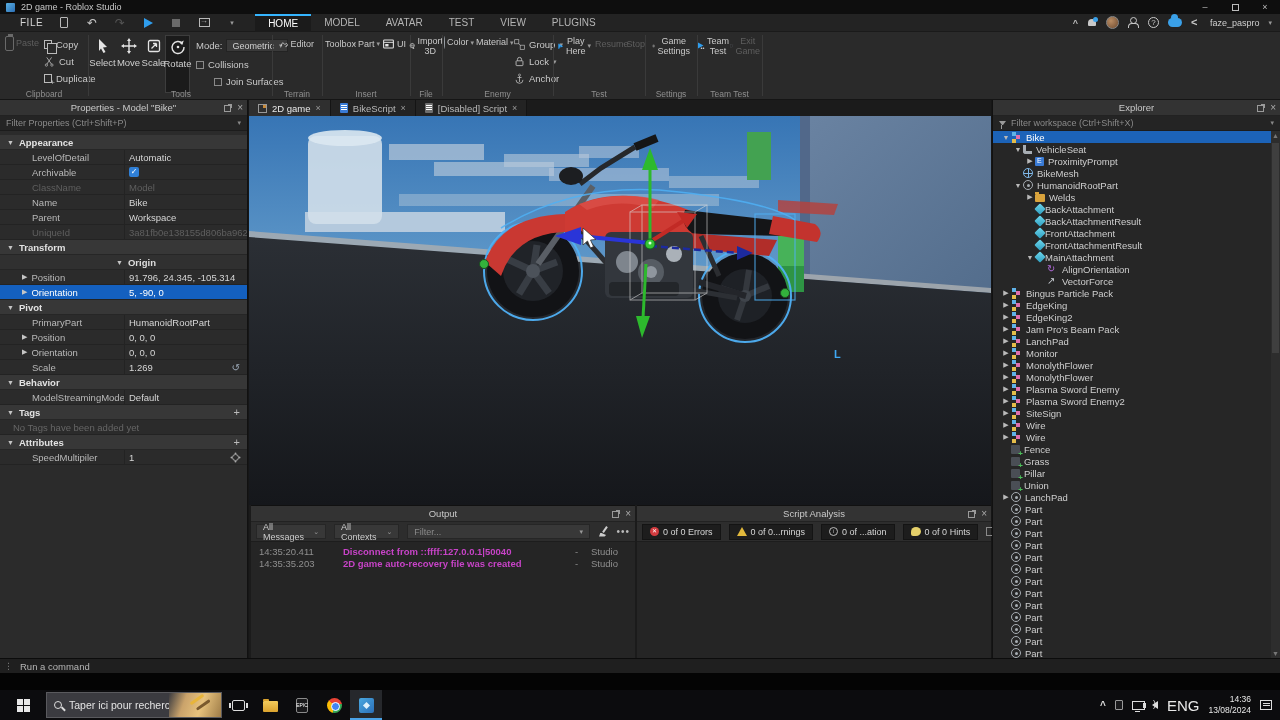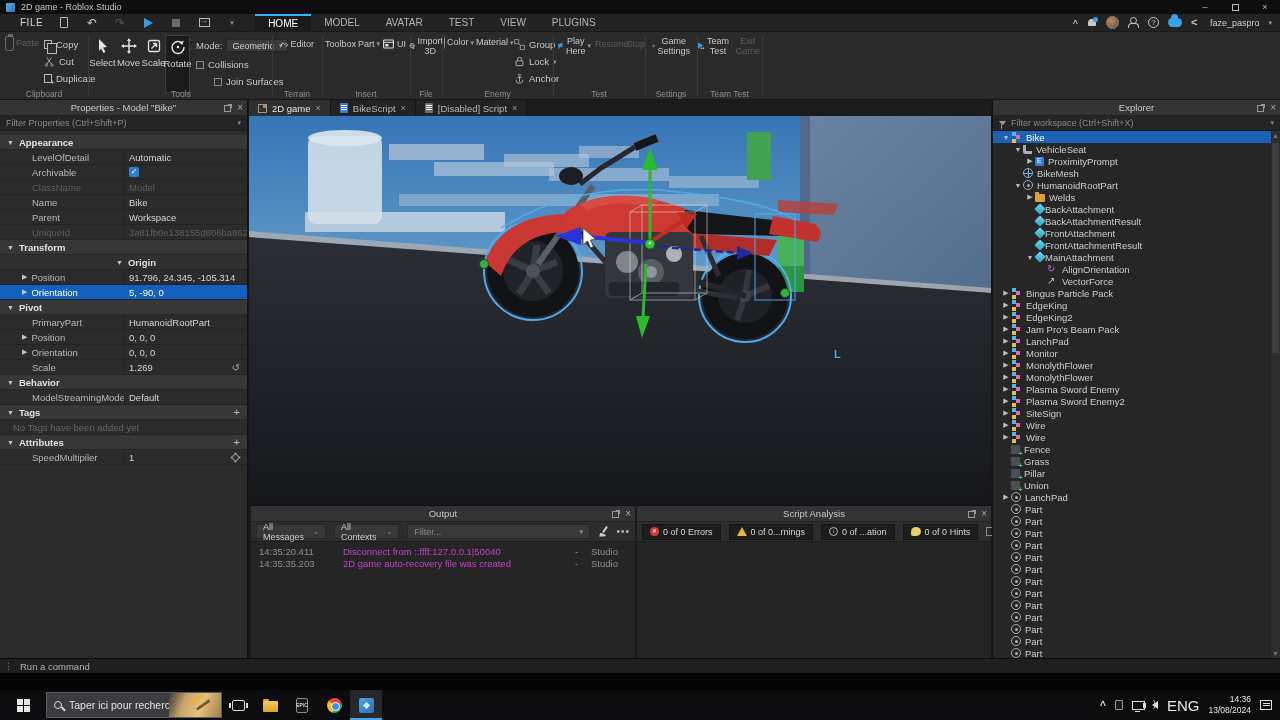--- a/index.html
+++ b/index.html
@@ -149,21 +149,21 @@
 .dd .cend{font-size:7px;color:#999;}
 .filterbox{background:#383838;border:1px solid #262626;height:15px;display:inline-flex;align-items:center;padding:0 6px;color:#8a8a8a;font-size:9px;width:208px;}
 .filterbox .cend{margin-left:auto;font-size:7px;color:#999;}
 .broom{width:12px;height:12px;position:relative;}
 .broom::before{content:"";position:absolute;right:2px;top:0;width:2px;height:7px;background:#ccc;transform:rotate(35deg);}
 .broom::after{content:"";position:absolute;left:1px;bottom:1px;width:7px;height:4px;background:#ccc;clip-path:polygon(0 100%,20% 0,100% 60%,80% 100%);}
 .dots3{color:#bbb;font-size:10px;letter-spacing:1px;}
 .logarea{padding:4px 0 0 8px;font-family:"DejaVu Sans Mono","Liberation Mono",monospace;font-size:9.5px;line-height:12px;}
 .logline{display:flex;white-space:pre;}
 .lt{color:#8f8f8f;width:84px;flex:none;}
-.lm{color:#c743c7;font-weight:normal;width:232px;flex:none;}
+.lm{color:#c743c7;font-weight:bold;width:232px;flex:none;}
 .ls{color:#8f8f8f;width:16px;flex:none;}
 .lsrc{color:#8f8f8f;}
 .sa-chip{display:inline-flex;align-items:center;gap:4px;background:#1d1d1d;border:1px solid #141414;height:16px;padding:0 7px;color:#d6d6d6;font-size:9px;white-space:nowrap;}
 .err-ic{width:9px;height:9px;border-radius:50%;background:#d23b3f;color:#fff;font-size:6px;line-height:9px;text-align:center;flex:none;}
 .warn-ic{width:0;height:0;border-left:5px solid transparent;border-right:5px solid transparent;border-bottom:9px solid #e2b93c;flex:none;}
 .info-ic{width:9px;height:9px;border-radius:50%;border:1px solid #b9b9b9;color:#b9b9b9;font-size:6px;line-height:7px;text-align:center;flex:none;}
 .hint-ic{width:10px;height:9px;background:#e5d06a;border-radius:50% 50% 50% 2px;flex:none;}
 .sacheck{width:9px;height:9px;border:1px solid #8a8a8a;flex:none;}
 .salabel{color:#c9c9c9;font-size:9px;white-space:nowrap;}
 

